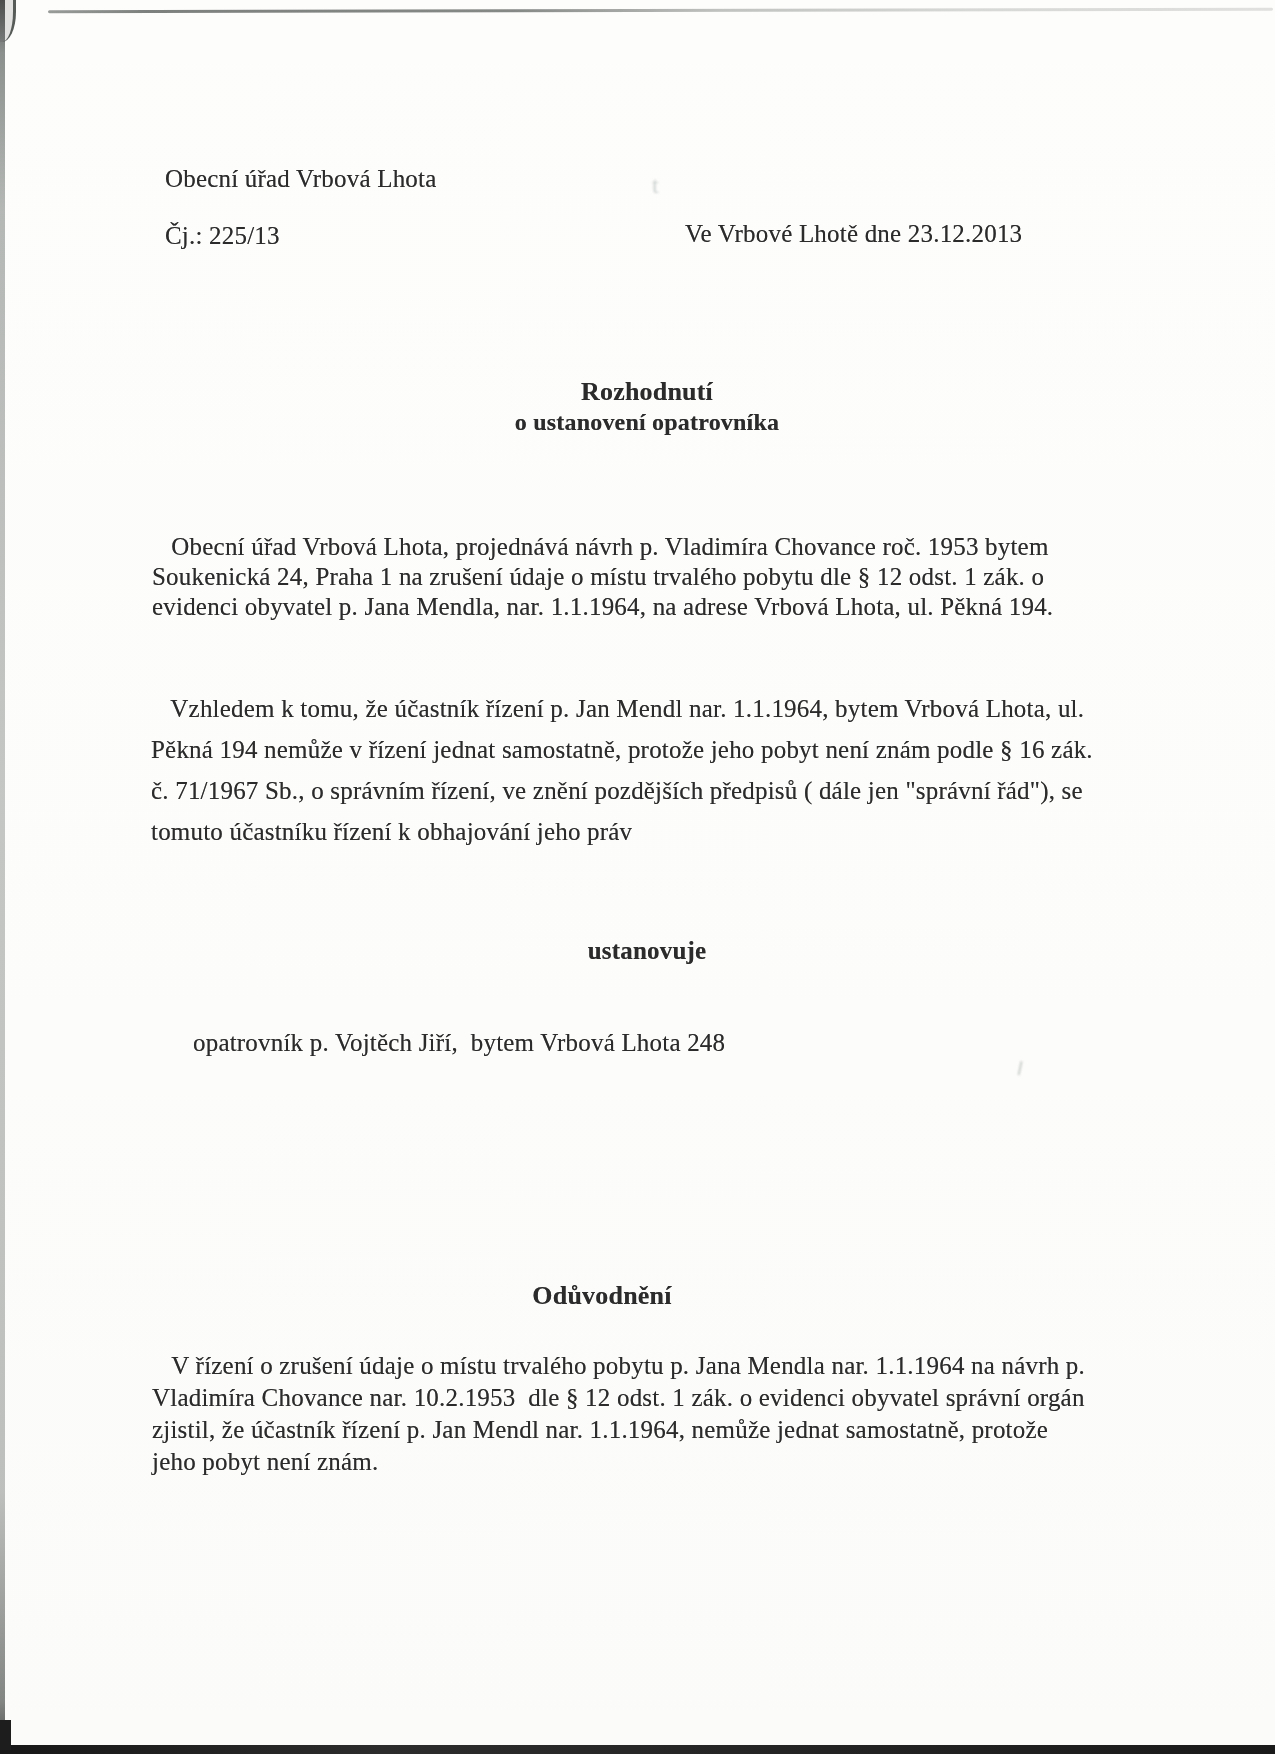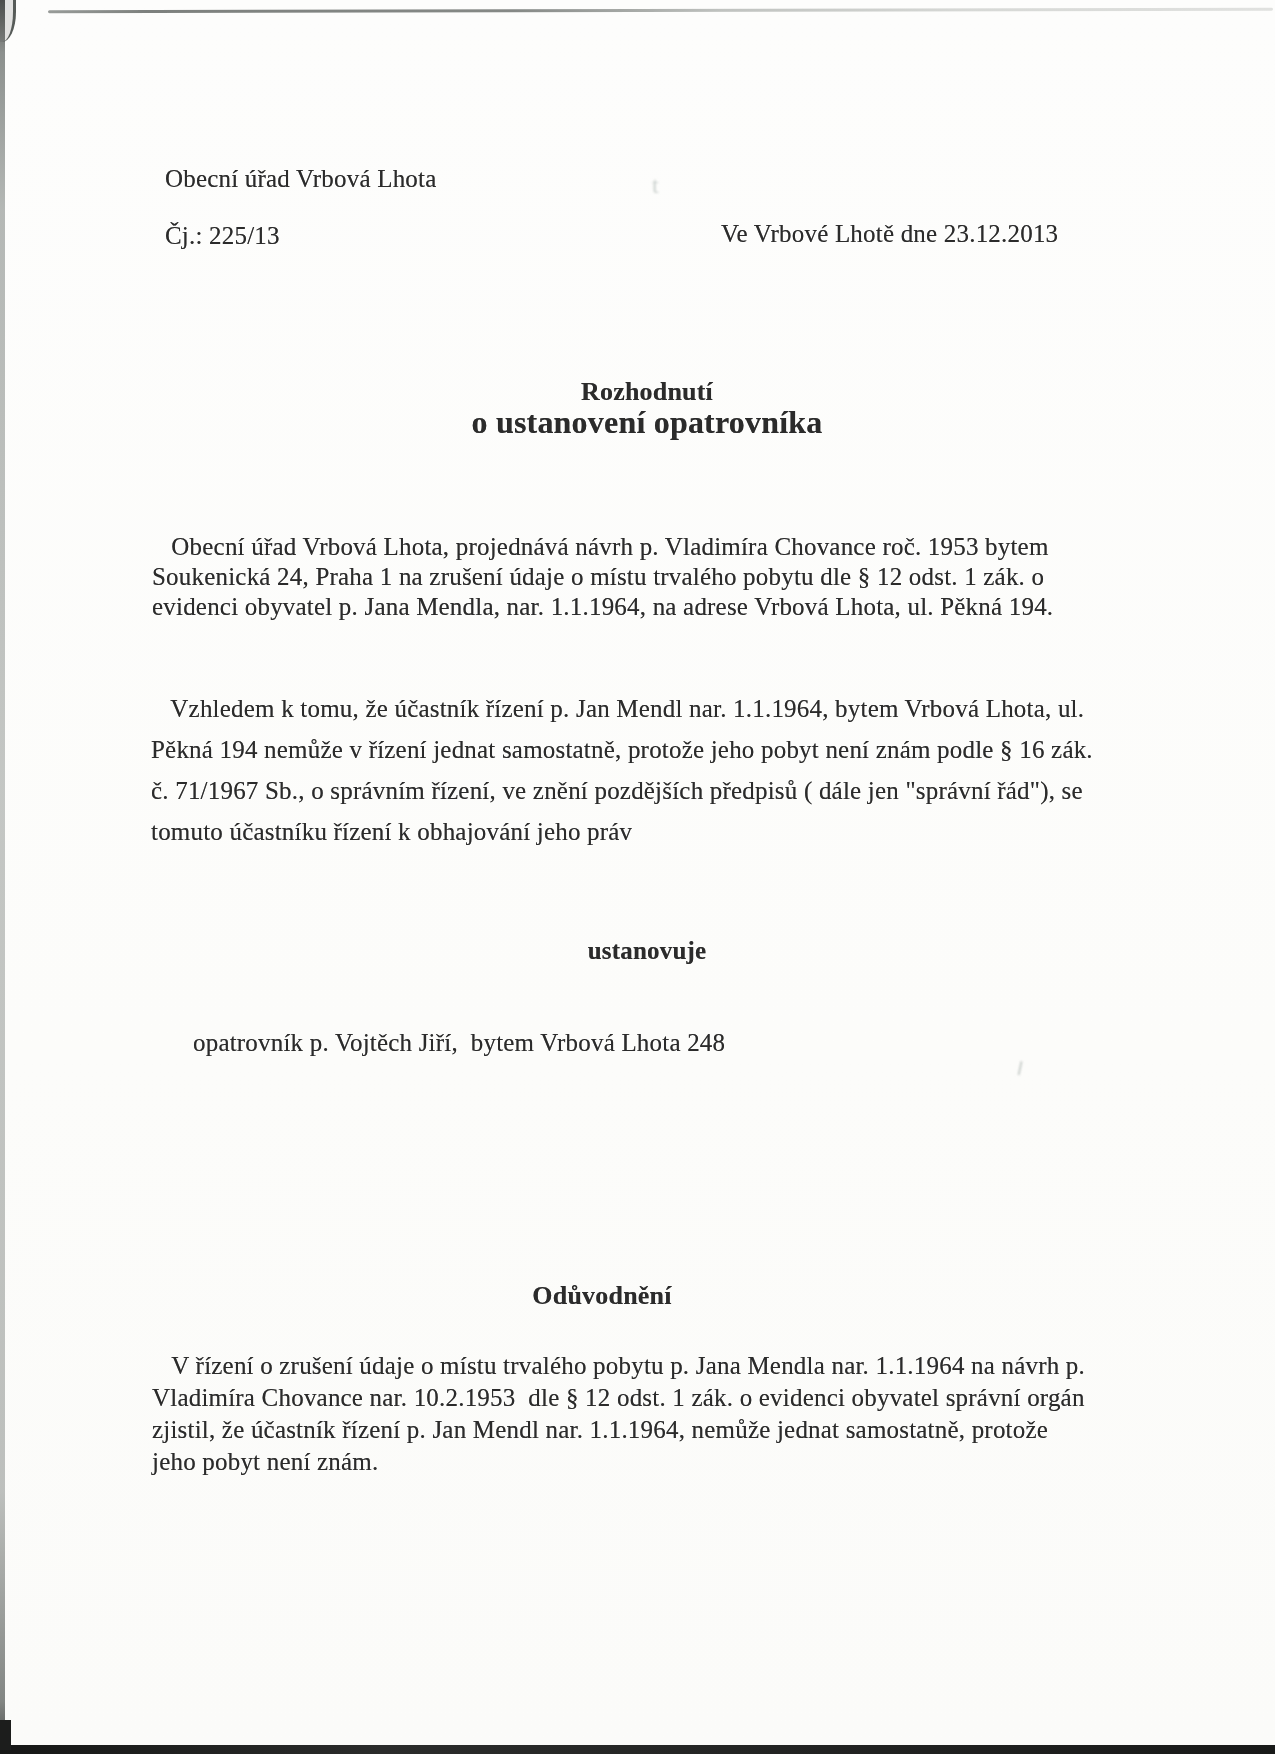--- a/index.html
+++ b/index.html
@@ -99,25 +99,25 @@
   <div class="edge-top"></div>
   <div class="edge-bottom"></div>
   <div class="corner-bottom-left"></div>
   <div class="speck-1">t</div>
   <div class="speck-2"></div>
 
   <div class="txt" style="left:165px; top:120px;margin-top:44px;">Obecní úřad Vrbová Lhota</div>
 
   <div class="txt" style="left:165px; top:221px;">Čj.: 225/13</div>
 
-  <div class="txt" style="left:685px; top:219px;margin-left:36px;">Ve Vrbové Lhotě dne 23.12.2013</div>
+  <div class="txt" style="left:685px; top:219px;">Ve Vrbové Lhotě dne 23.12.2013</div>
 
   <div class="txt bold center-block" style="top:377px; font-size:26px;">Rozhodnutí</div>
 
-  <div class="txt bold center-block" style="top:407px; font-size:32px;">o ustanovení opatrovníka</div>
+  <div class="txt bold center-block" style="top:407px; font-size:24px;">o ustanovení opatrovníka</div>
 
 
   <div class="txt" style="left:152px; top:532px; width:1080px;">   Obecní úřad Vrbová Lhota, projednává návrh p. Vladimíra Chovance roč. 1953 bytem
 Soukenická 24, Praha 1 na zrušení údaje o místu trvalého pobytu dle § 12 odst. 1 zák. o
 evidenci obyvatel p. Jana Mendla, nar. 1.1.1964, na adrese Vrbová Lhota, ul. Pěkná 194.</div>
 
   <div class="txt para2" style="left:151px; top:688px; width:1090px;">   Vzhledem k tomu, že účastník řízení p. Jan Mendl nar. 1.1.1964, bytem Vrbová Lhota, ul.
 Pěkná 194 nemůže v řízení jednat samostatně, protože jeho pobyt není znám podle § 16 zák.
 č. 71/1967 Sb., o správním řízení, ve znění pozdějších předpisů ( dále jen "správní řád"), se
 tomuto účastníku řízení k obhajování jeho práv</div>

